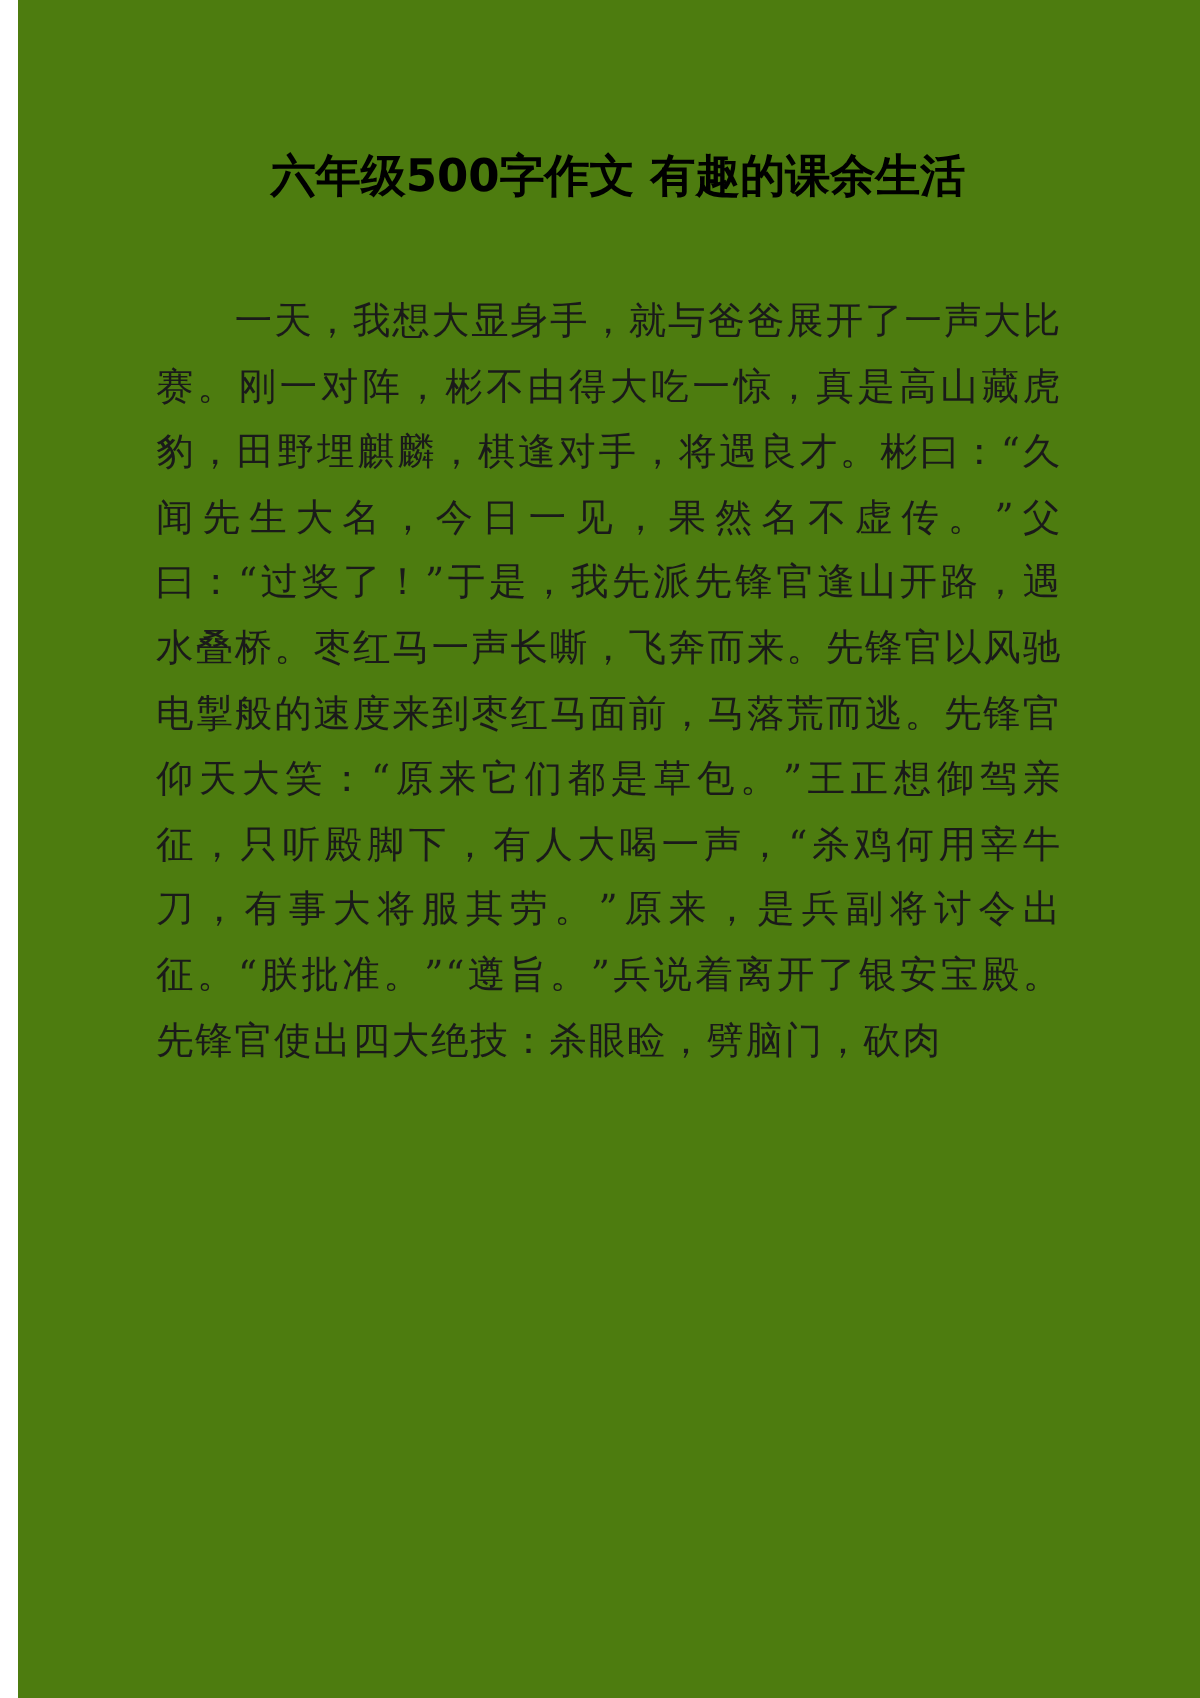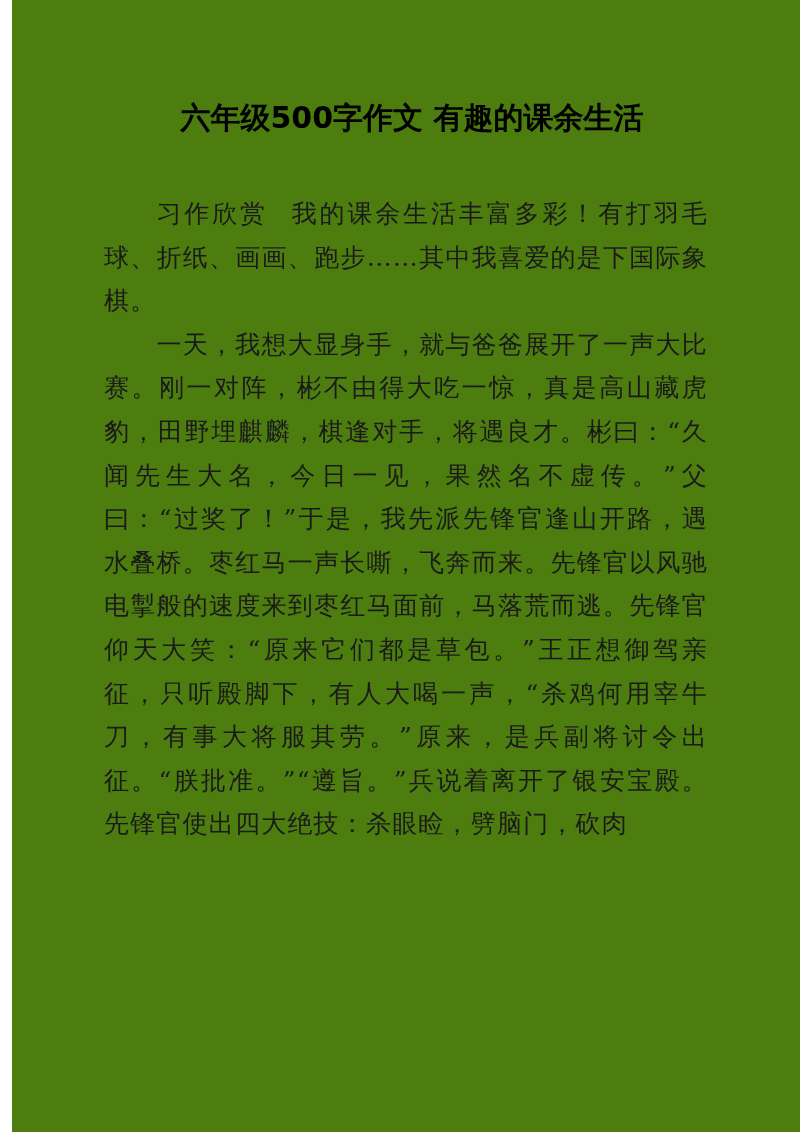--- a/index.html
+++ b/index.html
@@ -57,18 +57,17 @@
       width: 22px;
     }
   </style>
 </head>
 <body>
 
 <div class="page">
   <h1 class="title">六年级500字作文  有趣的课余生活</h1>
 
   <div class="body">
-    <p class="para"><span>习作欣赏</span><span class="label-gap"></span><span>我的课余生活丰富多彩！有打羽毛球、折纸、画画、跑步……其中我喜爱的是下国际象棋。</span></p>
 
 
     <p class="para">一天，我想大显身手，就与爸爸展开了一声大比赛。刚一对阵，彬不由得大吃一惊，真是高山藏虎豹，田野埋麒麟，棋逢对手，将遇良才。彬曰：“久闻先生大名，今日一见，果然名不虚传。”父曰：“过奖了！”于是，我先派先锋官逢山开路，遇水叠桥。枣红马一声长嘶，飞奔而来。先锋官以风驰电掣般的速度来到枣红马面前，马落荒而逃。先锋官仰天大笑：“原来它们都是草包。”王正想御驾亲征，只听殿脚下，有人大喝一声，“杀鸡何用宰牛刀，有事大将服其劳。”原来，是兵副将讨令出征。“朕批准。”“遵旨。”兵说着离开了银安宝殿。先锋官使出四大绝技：杀眼睑，劈脑门，砍肉</p>
   </div>
 </div>
 
 </body></html>

